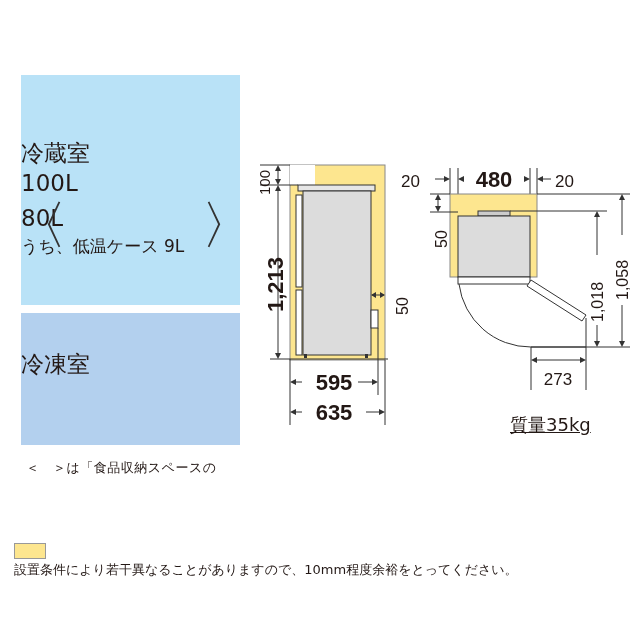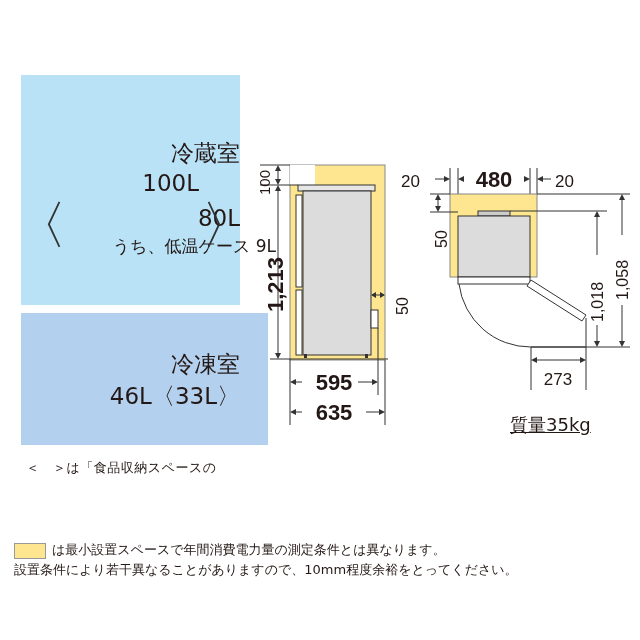--- a/index.html
+++ b/index.html
@@ -1,20 +1,20 @@
 <!DOCTYPE html>
 <html><head>
 <meta charset="utf-8">
 <style>
   html,body{margin:0;padding:0;background:#fff;}
   body{width:640px;height:640px;position:relative;overflow:hidden;font-family:"DejaVu Sans","Liberation Sans",sans-serif;color:#231815;}
   .abs{position:absolute;}
   .box-fridge{left:21px;top:75px;width:219px;height:230px;background:#b9e2f7;}
-  .box-freezer{left:21px;top:313px;width:219px;height:132px;background:#b3d0ee;padding-left:28px;}
-  .center{text-align:right;}
+  .box-freezer{left:21px;top:313px;width:219px;height:132px;background:#b3d0ee;}
+  .center{text-align:left;}
   .t-big{font-size:23px;line-height:30px;}
   .t-mid{font-size:17px;line-height:22px;}
   .note{font-size:13px;line-height:15px;letter-spacing:0.5px;text-align:center;}
   .footer{font-size:13px;line-height:20px;}
   .legend-swatch{display:inline-block;width:30px;height:14px;background:#fde68f;border:1px solid #999;vertical-align:middle;margin-right:6px;}
   .bracket{font-size:52px;line-height:60px;font-weight:200;color:#333;}
   svg text{font-family:"Liberation Sans","DejaVu Sans",sans-serif;fill:#231815;}
 </style>
 </head>
 <body>
@@ -23,21 +23,20 @@
   <div class="abs center t-big" style="left:0;width:219px;top:63px;">冷蔵室</div>
   <div class="abs center t-big" style="left:0;width:178px;top:93px;">100L</div>
   <div class="abs center t-big" style="left:0;width:219px;top:128px;">80L</div>
   <div class="abs center t-mid" style="left:0;width:255px;top:160px;">うち、低温ケース 9L</div>
   <div class="abs bracket" style="left:-6px;top:120px;">〈</div>
   <div class="abs bracket" style="left:180px;top:120px;">〉</div>
 </div>
 
 <div class="abs box-freezer">
   <div class="abs center t-big" style="left:0;width:219px;top:36px;">冷凍室</div>
-  <div class="abs center t-big" style="left:0;width:219px;top:68px;">46L〈33L〉</div>
 </div>
 
 <div class="abs note" style="left:26px;top:460px;">
   <div>＜　＞は「食品収納スペースの</div>
 </div>
 
 <svg class="abs" style="left:240px;top:150px;" width="170" height="280">
 
   <rect x="50" y="15" width="95" height="195" fill="#fde68f" stroke="#888" stroke-width="1"></rect>
   <rect x="50" y="15" width="25" height="20" fill="#fff"></rect>
@@ -140,16 +139,16 @@
   <line x1="138" y1="210" x2="189" y2="210" stroke="#333"></line>
   <polygon points="136,210 142,207 142,213" fill="#333"></polygon>
   <polygon points="191,210 185,207 185,213" fill="#333"></polygon>
   <text x="163" y="235" font-size="17" text-anchor="middle">273</text>
 </svg>
 
 <div class="abs" style="left:510px;top:413px;font-size:18px;text-decoration:underline;">質量35kg</div>
 
 <div class="abs footer" style="left:14px;top:540px;">
   <div>
-    <span class="legend-swatch"></span><span>は最小設置スペースで年間消費電力量の測定条件とは異なります。</span>
+    <span class="legend-swatch"></span>
   </div>
   <div>設置条件により若干異なることがありますので、10mm程度余裕をとってください。</div>
 </div>
 
 </body></html>

